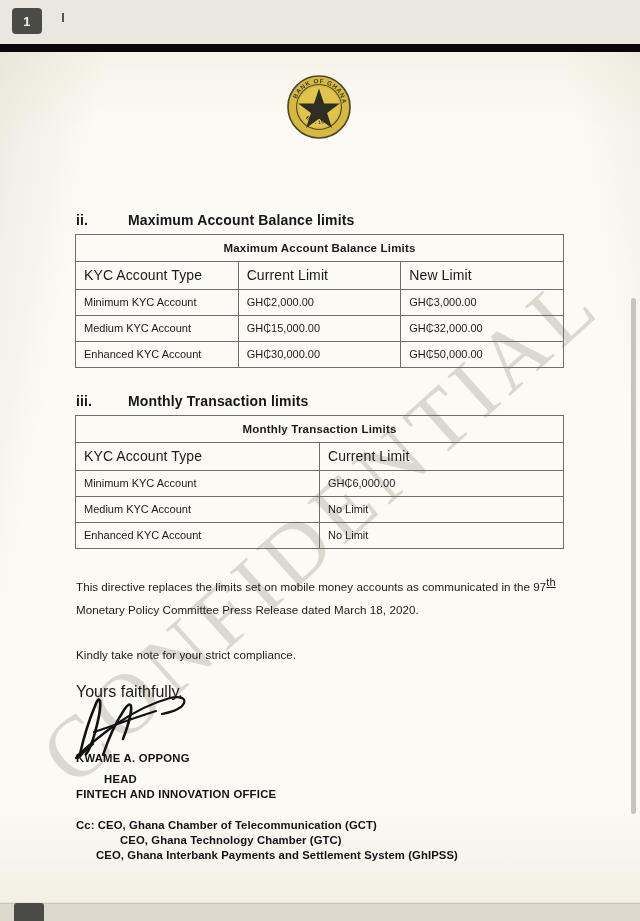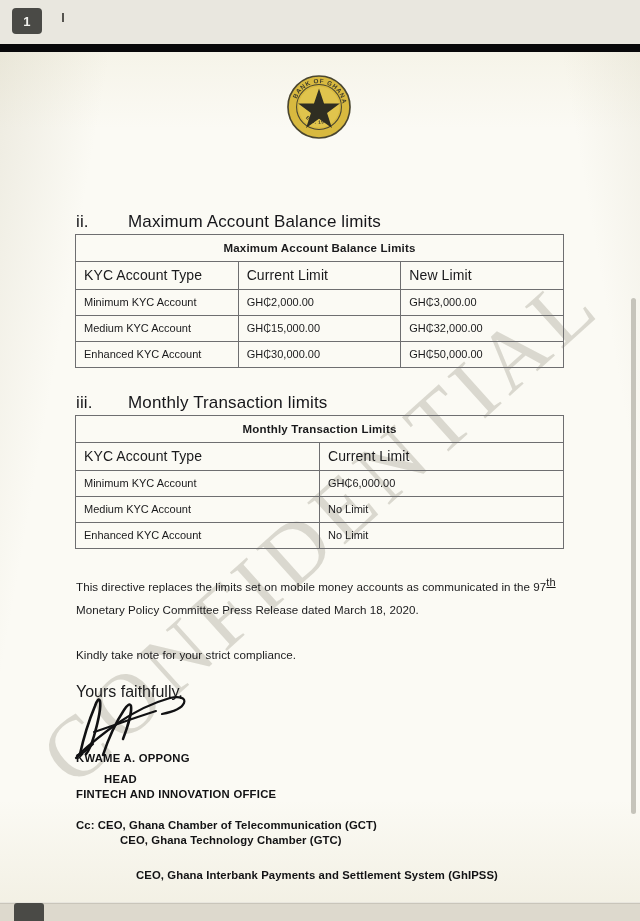--- a/index.html
+++ b/index.html
@@ -128,22 +128,22 @@
 
   
   #doc-body {
     position: absolute;
     top: 0; left: 0;
     width: 640px;
   }
 
   .section-heading {
     position: absolute;
-    font-size: 17px;
-    font-weight: 400;
+    font-size: 14px;
+    font-weight: 700;
     color: #16161a;
     letter-spacing: 0.15px;
   }
   .section-heading .numeral {
     display: inline-block;
     width: 52px;
   }
 
   table.limits-table {
     position: absolute;
@@ -228,21 +228,21 @@
 
   .cc-line {
     position: absolute;
     font-size: 11.3px;
     font-weight: 700;
     color: #121214;
     letter-spacing: 0.1px;
   }
   #cc-line-0 { left: 76px;  top: 767px; }
   #cc-line-1 { left: 96px;  top: 782px; margin-left: 24px; }
-  #cc-line-2 { left: 96px;  top: 817px; margin-left: 40px; }
+  #cc-line-2 { left: 96px;  top: 797px; }
 
   
   #scrollbar-track {
     position: absolute;
     top: 52px;
     right: 4px;
     width: 5px;
     height: 850px;
     background: transparent;
   }

